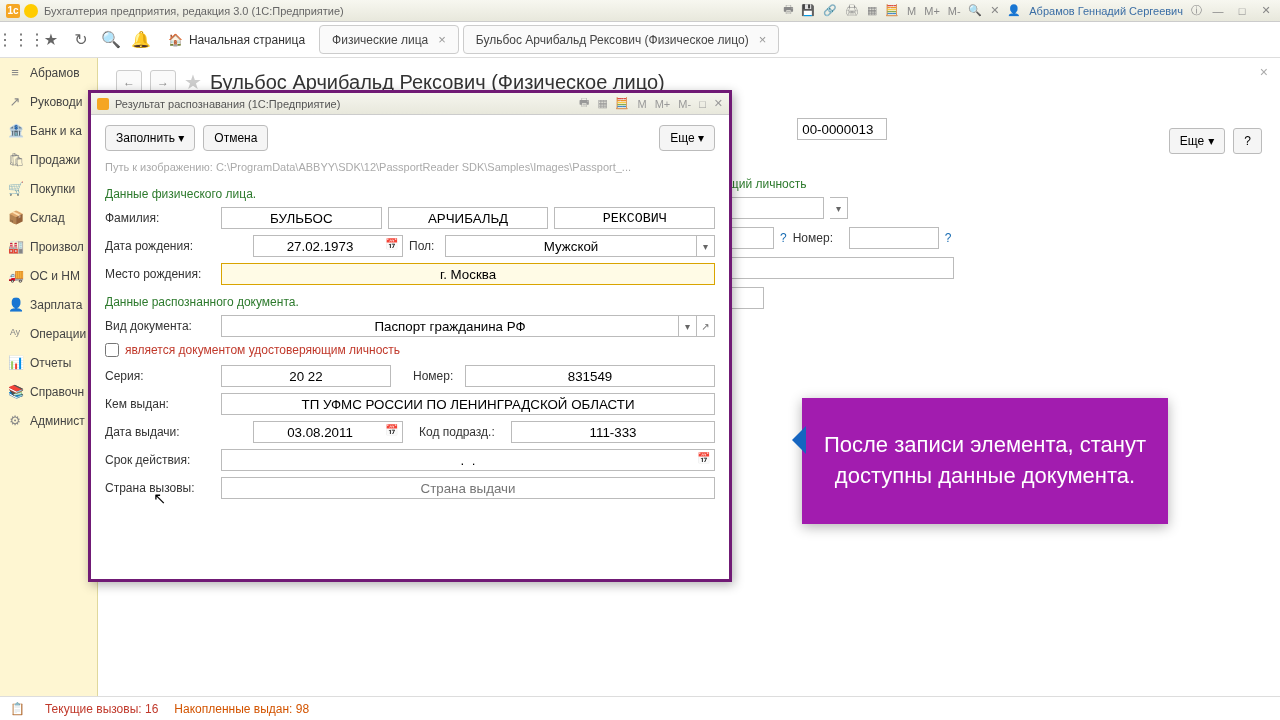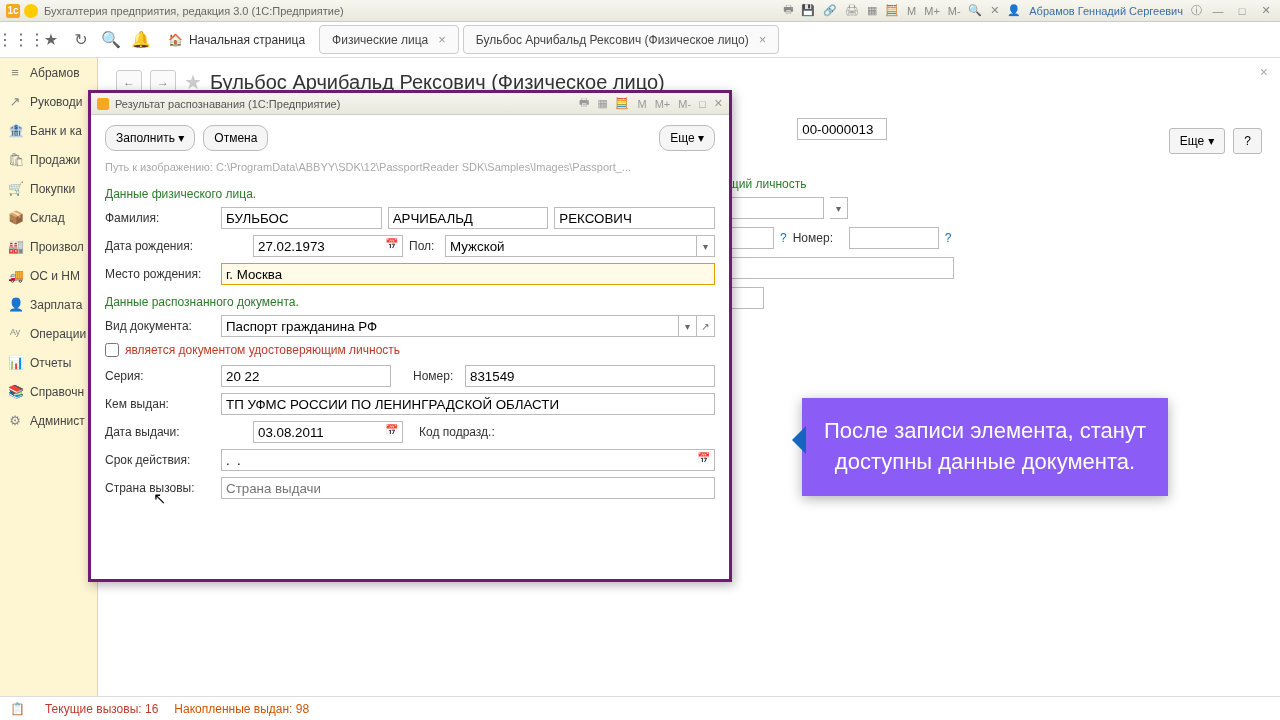--- a/index.html
+++ b/index.html
@@ -54,43 +54,43 @@
 
 
 .dialog { position: absolute; left: 88px; top: 90px; width: 644px; height: 492px; background: #fff; border: 3px solid #701a75; box-shadow: 2px 3px 10px rgba(0,0,0,0.3); z-index: 50; }
 .dialog .dtitle { height: 22px; background: linear-gradient(#f5f5ee, #e8e8dc); display: flex; align-items: center; padding: 0 6px; font-size: 11px; color: #555; border-bottom: 1px solid #ccc; }
 .dialog .dtitle .logo { width: 12px; height: 12px; background: #f5a623; border-radius: 2px; margin-right: 6px; }
 .dialog .dtitle .sp { flex: 1; }
 .dialog .dtitle .ic { margin-left: 8px; color: #999; cursor: pointer; }
 .dialog .dbody { padding: 10px 14px; }
 .dialog h2 { font-size: 17px; font-weight: normal; color: #333; margin-bottom: 12px; }
 .dialog .drow { display: flex; align-items: center; gap: 8px; margin-bottom: 10px; }
-.dialog .drow .btn { padding: 5px 10px; border: 1px solid #bbb; border-radius: 10px; background: #f5f5f5; cursor: pointer; }
+.dialog .drow .btn { padding: 5px 10px; border: 1px solid #bbb; border-radius: 4px; background: #f5f5f5; cursor: pointer; }
 .dialog .path { color: #aaa; font-size: 11px; margin-bottom: 14px; white-space: nowrap; overflow: hidden; text-overflow: ellipsis; }
 .dialog .sect { color: #2d7a2d; font-size: 12px; margin: 10px 0 6px 0; }
 .dialog .frow { display: flex; align-items: center; margin-bottom: 6px; gap: 6px; }
 .dialog .frow label { width: 110px; color: #333; }
-.dialog .frow input[type=text], .dialog .frow select { height: 22px; border: 1px solid #bbb; padding: 0 4px; flex: 1; }
+.dialog .frow input[type=text], .dialog .frow select { height: 22px; border: 1px solid #bbb; padding: 0 4px; flex: 1; text-align: center; }
 .dialog .frow .n1 { width: 130px; flex: none; }
 .dialog .frow .n2 { width: 130px; flex: none; }
-.dialog .frow .n3 { width: 130px; flex: none; }
+.dialog .frow .n3 { width: 130px; flex: none; font-family: Liberation Mono, monospace; }
 .dialog .frow .datebox { position: relative; width: 150px; flex: none; margin-left: 32px; }
 .dialog .frow .datebox input { width: 100%; padding-right: 20px; }
 .dialog .frow .datebox .cal { position: absolute; right: 4px; top: 3px; color: #888; font-size: 11px; cursor: pointer; }
 .dialog .highlight input { border: 1px solid #d9a400 !important; background: #fffbe6; }
 .dialog .cbrow { display: flex; align-items: center; gap: 6px; margin: 4px 0 8px 0; }
 .dialog .cbrow label { color: #c0392b; }
 .dialog input[type=checkbox] { width: 14px; height: 14px; }
 .dialog .selwrap { display: flex; align-items: center; flex: 1; }
 .dialog .selwrap input { flex: 1; }
 .dialog .selwrap .dd { width: 18px; height: 22px; border: 1px solid #bbb; border-left: none; display: flex; align-items: center; justify-content: center; color: #666; cursor: pointer; font-size: 10px; }
 .dialog .placeholder { color: #bbb; }
 
 
-.callout { position: absolute; left: 802px; top: 398px; width: 366px; background: #8b5cf6; color: #fff; padding: 18px 20px; font-size: 22px; text-align: center; line-height: 1.4; box-shadow: 0 3px 12px rgba(0,0,0,0.3); z-index: 60; }
+.callout { position: absolute; left: 802px; top: 398px; width: 366px; background: #a21caf; color: #fff; padding: 32px 20px; font-size: 22px; text-align: center; line-height: 1.4; box-shadow: 0 3px 12px rgba(0,0,0,0.3); z-index: 60; }
 .callout::before { content: ""; position: absolute; left: -24px; top: 28px; border: 14px solid transparent; border-right-color: #1565c0; }
 
 
 .statusbar { position: absolute; bottom: 0; left: 0; right: 0; height: 24px; background: #fff; border-top: 1px solid #ddd; display: flex; align-items: center; padding: 0 10px; gap: 16px; font-size: 12px; }
 .statusbar .s1 { color: #c0392b; }
 .statusbar .s2 { color: #d35400; }
 .statusbar .sic { color: #888; margin-right: 4px; }
 </style>
 </head>
 <body>
@@ -335,20 +335,21 @@
       <label>Кем выдан:</label>
       <input type="text" value="ТП УФМС РОССИИ ПО ЛЕНИНГРАДСКОЙ ОБЛАСТИ" style="">
     </div>
     <div class="frow">
       <label>Дата выдачи:</label>
       <div class="datebox">
         <input type="text" value="03.08.2011" style="">
         <span class="cal">📅</span>
       </div>
       <label style="width:86px;margin-left:10px">Код подразд.:</label>
+      <input type="text" value="111-333" style="">
     </div>
     <div class="frow">
       <label>Срок действия:</label>
       <div style="position:relative;flex:1">
         <input type="text" style="width: 100%;" value=".  .">
         <span style="position:absolute;right:4px;top:3px;color:#888;font-size:11px;cursor:pointer">📅</span>
       </div>
     </div>
     <div class="frow">
       <label>Страна вызовы:</label>

